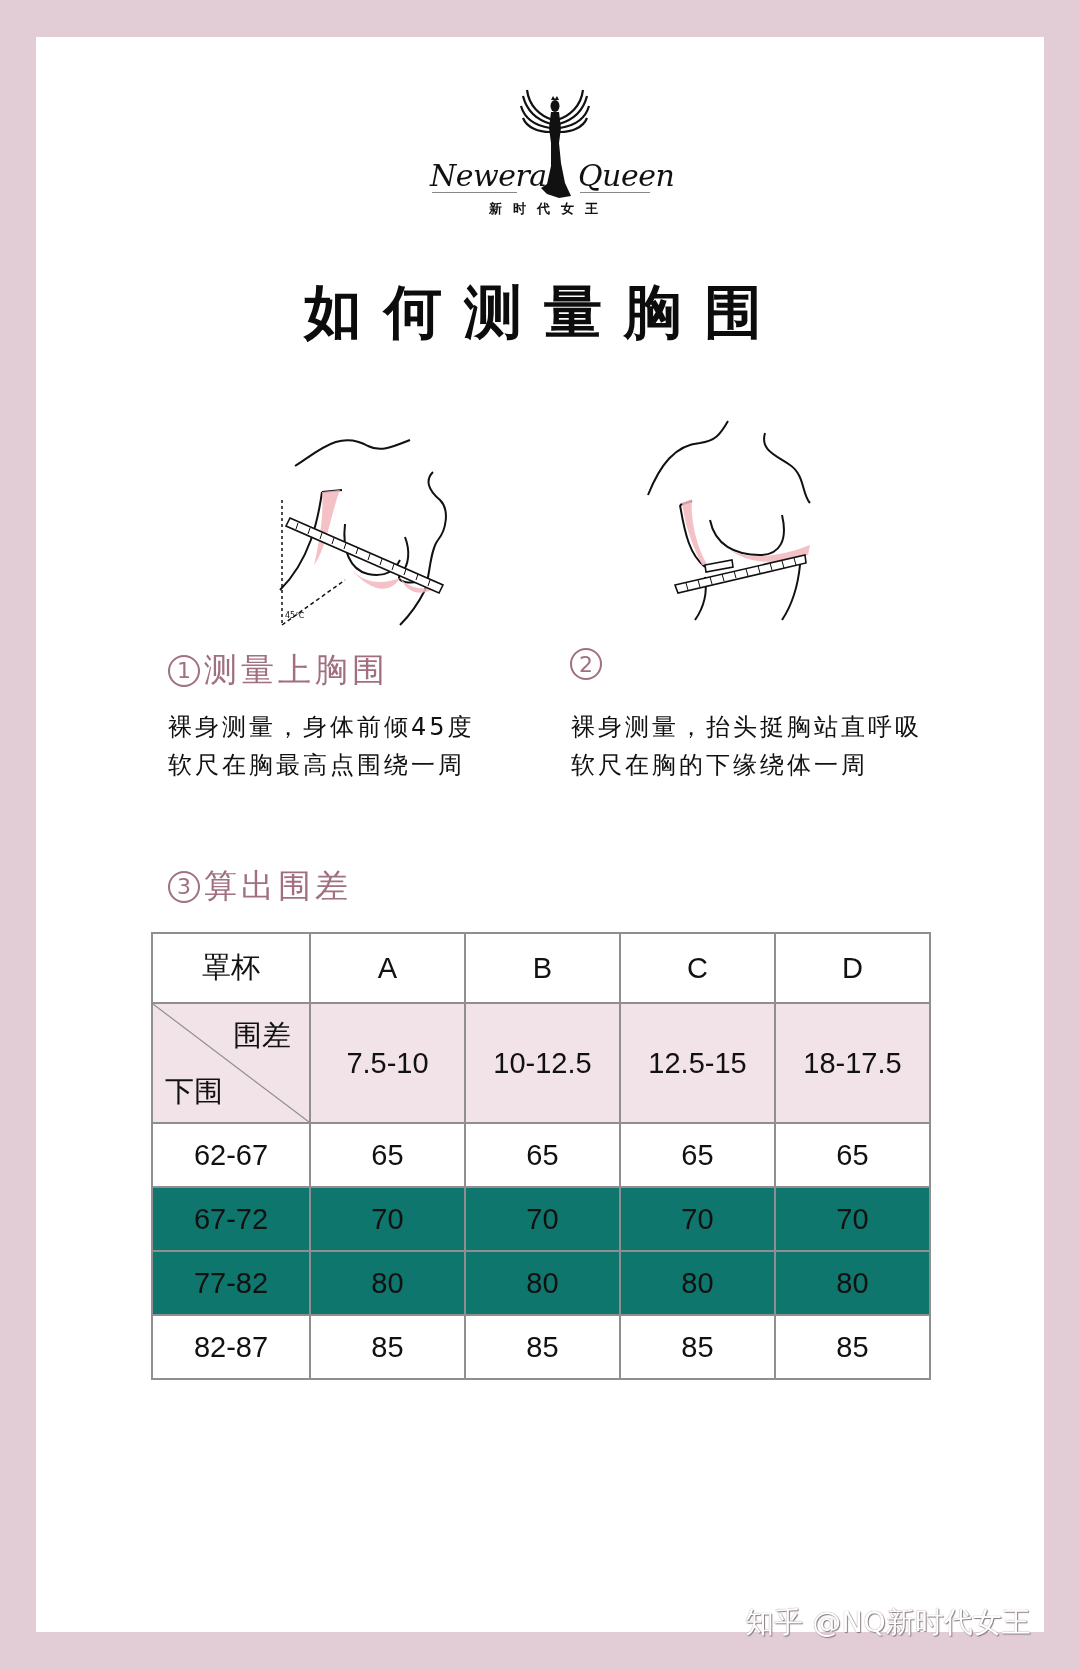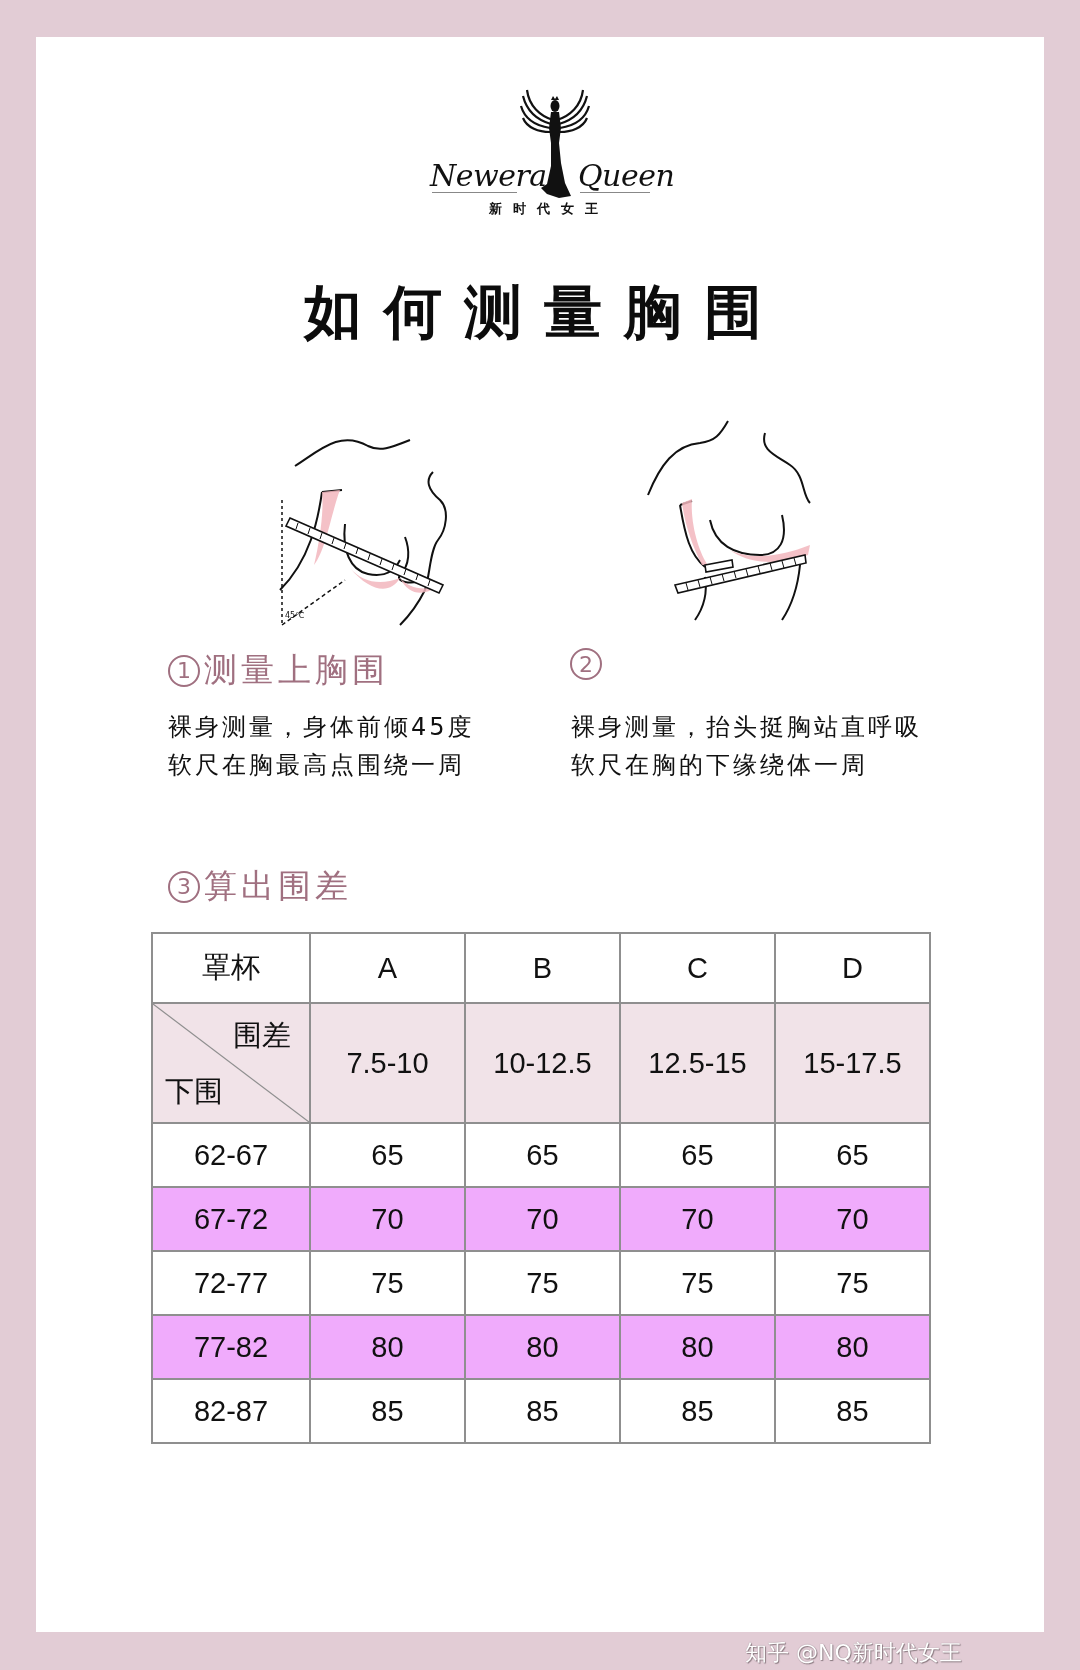--- a/index.html
+++ b/index.html
@@ -67,33 +67,32 @@
       font-size: 29px; color: #111;
     }
     table.cup td {
       border: 2px solid #8f8f8f; text-align: center; padding: 0; box-sizing: border-box;
     }
     table.cup col.c0 { width: 158px; }
     table.cup col.cx { width: 155px; }
     tr.hdr td { height: 70px; }
     tr.diff td { height: 120px; background: #f1e3e8; }
     tr.row td { height: 64px; }
-    tr.row.alt td { background: #f0abfc; }
+    tr.row.alt td { background: #0f766e; }
     td.cornercell { position: relative; }
     .corner-diag {
       position: absolute; left: 0; top: 0; width: 100%; height: 100%;
     }
     .corner-top { position: absolute; right: 18px; top: 12px; font-size: 29px; font-family: "DejaVu Sans", sans-serif; }
     .corner-bottom { position: absolute; left: 12px; bottom: 10px; font-size: 29px; font-family: "DejaVu Sans", sans-serif; }
     .hdr-label { font-family: "DejaVu Sans", sans-serif; }
     .watermark {
-      position: absolute; left: 745px; top: 1603px; font-size: 22px; color: #ffffff;
+      position: absolute; left: 745px; top: 1603px; font-size: 29px; color: #ffffff;
       text-shadow: 1px 1px 1px #8a7a80, 0 0 1px #8a7a80;
       letter-spacing: 0px;
-      margin-top: 35px;
     }
   </style>
 </head>
 <body>
 
 <div class="panel"></div>
 
 <div class="logo">
   <svg class="logo-figure" viewBox="0 0 80 115">
 
@@ -212,43 +211,36 @@
     <td class="cornercell">
       <svg class="corner-diag" viewBox="0 0 100 100" preserveAspectRatio="none">
         <line x1="0" y1="0" x2="100" y2="100" stroke="#8f8f8f" stroke-width="1.2" vector-effect="non-scaling-stroke"></line>
       </svg>
       <span class="corner-top">围差</span>
       <span class="corner-bottom">下围</span>
     </td>
     <td>7.5-10</td>
     <td>10-12.5</td>
     <td>12.5-15</td>
-    <td>15-17.5</td>
+    <td>18-17.5</td>
   </tr>
   <tr class="row">
     <td>62-67</td>
     <td>65</td>
     <td>65</td>
     <td>65</td>
     <td>65</td>
   </tr>
   <tr class="row alt">
     <td>67-72</td>
     <td>70</td>
     <td>70</td>
     <td>70</td>
     <td>70</td>
   </tr>
-  <tr class="row">
-    <td>72-77</td>
-    <td>75</td>
-    <td>75</td>
-    <td>75</td>
-    <td>75</td>
-  </tr>
   <tr class="row alt">
     <td>77-82</td>
     <td>80</td>
     <td>80</td>
     <td>80</td>
     <td>80</td>
   </tr>
   <tr class="row">
     <td>82-87</td>
     <td>85</td>

